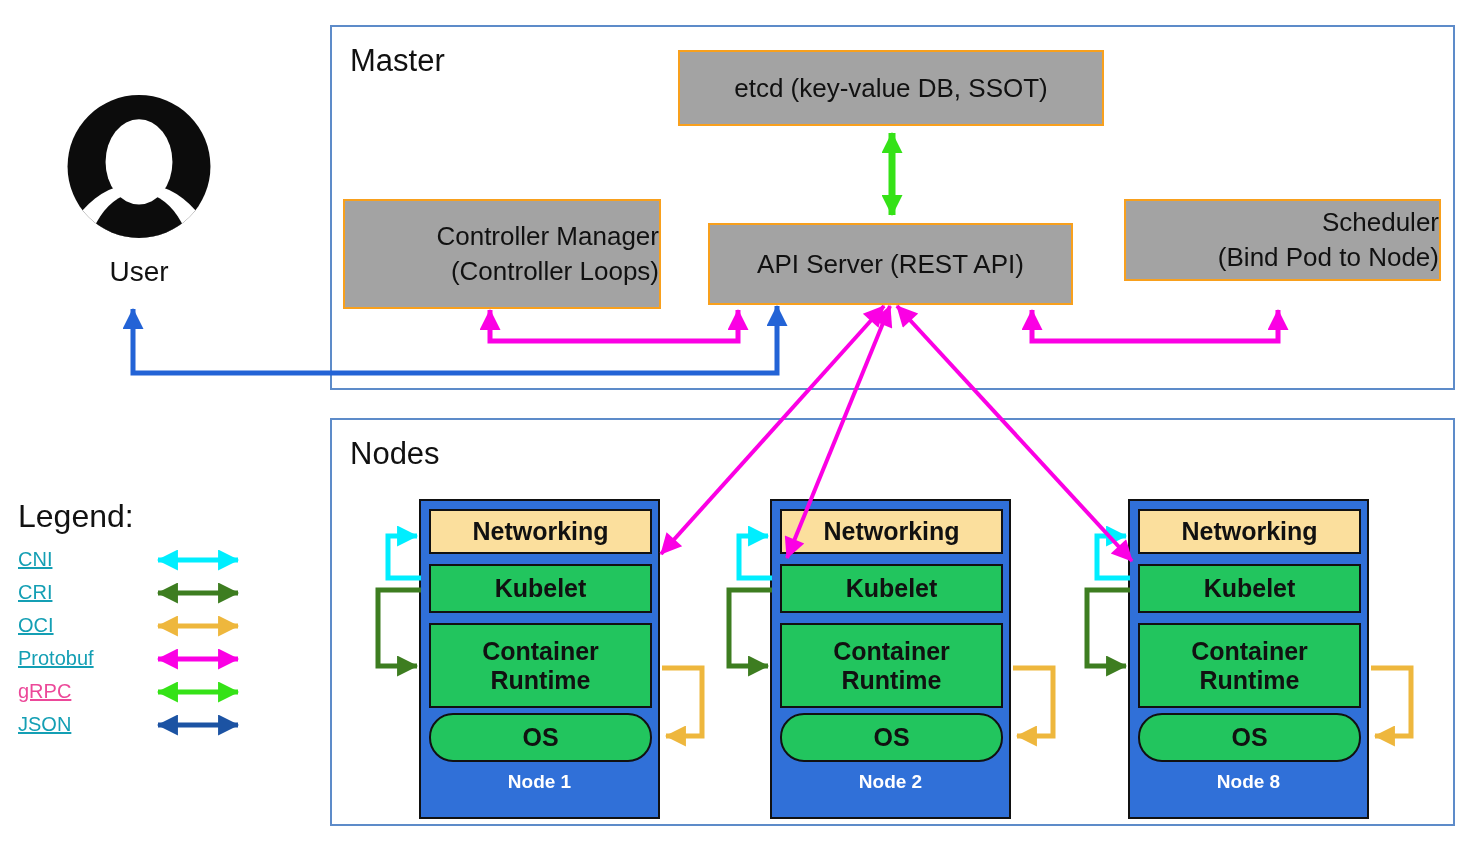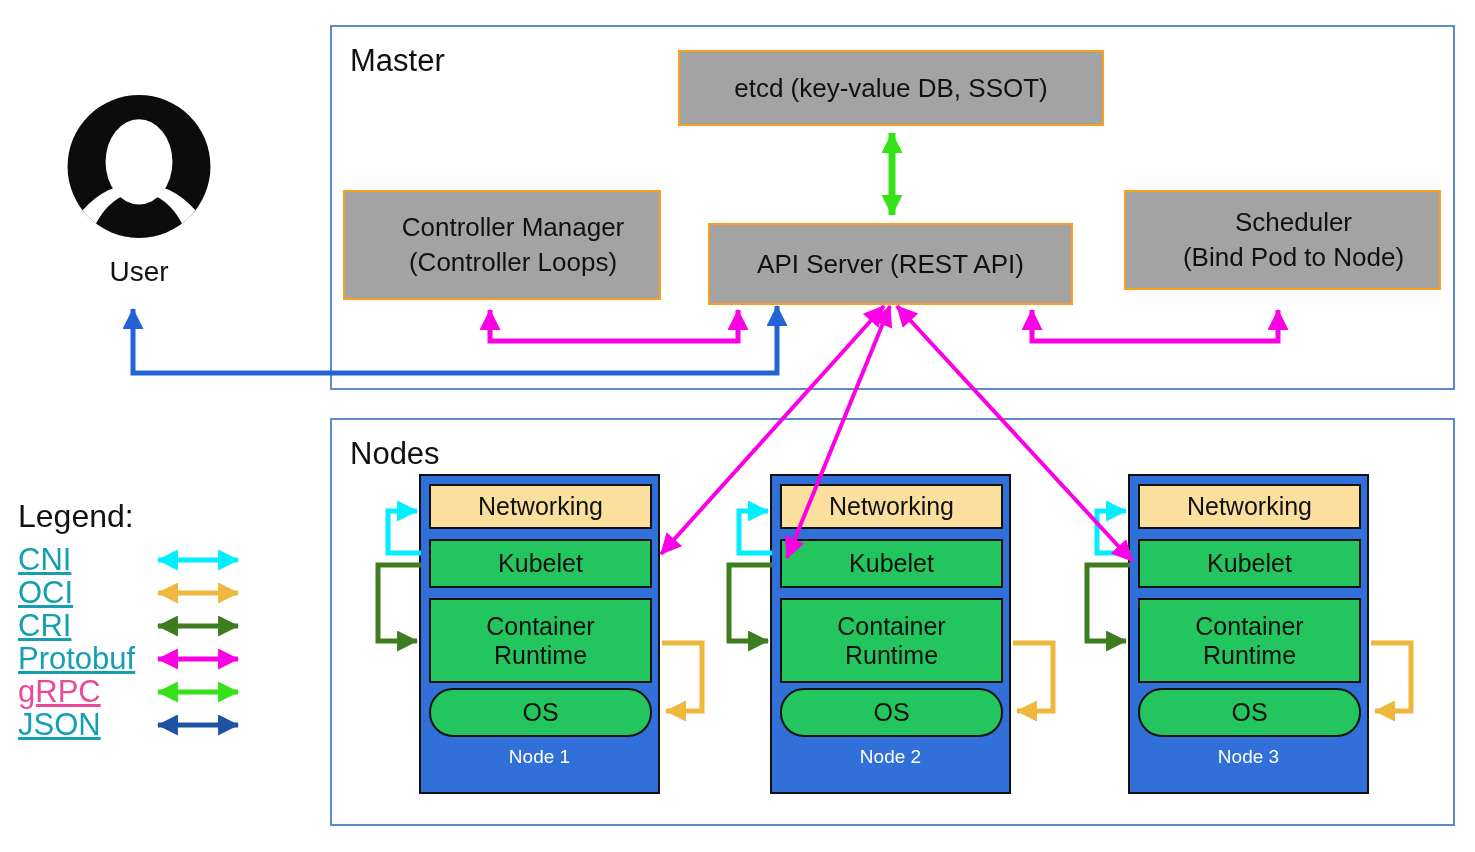--- a/index.html
+++ b/index.html
@@ -2,39 +2,39 @@
 <html><head>
 <meta charset="utf-8">
 <style>
   html,body{margin:0;padding:0;background:#ffffff;}
   .canvas{position:relative;width:1475px;height:852px;background:#ffffff;
           font-family:"Liberation Sans",sans-serif;color:#111;overflow:hidden;}
   .frame{position:absolute;border:2px solid #5d8bc9;background:transparent;box-sizing:border-box;}
   .frame-title{position:absolute;left:18px;top:16px;font-size:31px;color:#111;}
   .comp{position:absolute;border:2px solid #f8a01d;background:#a3a3a3;box-sizing:border-box;
         display:flex;align-items:center;justify-content:center;font-size:26px;white-space:nowrap;}
-  .comp.two-line{flex-direction:column;align-items:center;justify-content:center;
-        padding-left:22px;line-height:1.34;}
+  .comp.two-line{flex-direction:column;align-items:flex-end;justify-content:center;
+        padding-left:22px;line-height:1.34;margin-top:9px;}
   .user-icon{position:absolute;left:63px;top:94px;width:152px;height:154px;}
   .user-label{position:absolute;left:63px;top:256px;width:152px;text-align:center;font-size:28px;}
-  .node{position:absolute;top:474px;width:241px;height:320px;border:2px solid #111;
-        box-sizing:border-box;background:#3070d8;}
+  .node{position:absolute;top:499px;width:241px;height:320px;border:2px solid #111;
+        box-sizing:border-box;background:#3070d8;font-weight:bold;}
   .layer{position:absolute;left:8px;width:223px;border:2px solid #111;background:#22c55e;
         box-sizing:border-box;display:flex;align-items:center;justify-content:center;
         font-size:25px;text-align:center;line-height:1.15;}
   .layer.networking{top:8px;height:45px;background:#fbdf9d;}
   .layer.kubelet{top:63px;height:49px;}
   .layer.runtime{top:122px;height:85px;padding:4px 16px;}
   .layer.os{top:212px;height:49px;border-radius:24px;}
   .node-label{position:absolute;left:0;right:0;top:270px;text-align:center;font-size:19px;color:#fff;}
   .node-svg{position:absolute;left:-60px;top:0;overflow:visible;}
   .legend{position:absolute;left:18px;top:498px;width:270px;}
   .legend-title{font-size:32px;margin-bottom:8px;color:#111;}
   .legend-row{position:relative;height:33px;display:flex;align-items:center;}
-  .legend-link{font-size:31px;text-decoration:underline;cursor:pointer;color:#149fb4;}
+  .legend-link{font-size:20px;text-decoration:underline;cursor:pointer;color:#149fb4;}
   .legend-arrow{position:absolute;left:124px;top:1px;}
   .overlay{position:absolute;left:0;top:0;pointer-events:none;z-index:10;}
 </style>
 </head>
 <body>
 
 <div class="canvas">
 
   <div class="frame" style="left: 330px; top: 25px; width: 1125px; height: 365px; border-color: rgb(93, 139, 201);">
     <div class="frame-title">Master</div>
@@ -65,46 +65,46 @@
 
   <div class="comp" style="left: 708px; top: 223px; width: 365px; height: 82px; border-color: rgb(248, 160, 29);">
     <span>API Server (REST API)</span>
   </div>
 
   <div class="comp two-line" style="left: 343px; top: 190px; width: 318px; height: 110px; border-color: rgb(248, 160, 29);">
     <span>Controller Manager</span>
     <span>(Controller Loops)</span>
   </div>
 
-  <div class="comp two-line" style="left: 1124px; top: 190px; width: 317px; height: 100px; border-color: rgb(248, 160, 29);">
+  <div class="comp two-line" style="left: 1124px; top: 190px; width: 317px; height: 82px; border-color: rgb(248, 160, 29);">
     <span>Scheduler</span>
     <span>(Bind Pod to Node)</span>
   </div>
 
   <div class="legend">
     <div class="legend-title">Legend:</div>
     <div id="legend-items">
   <div class="legend-row">
     <a class="legend-link" style="color: rgb(20, 159, 180);">CNI</a>
     <svg class="legend-arrow" width="112" height="31" viewBox="0 0 112 31">
       <line x1="16" y1="16" x2="96" y2="16" stroke-width="5" stroke="#00eeff" marker-start="url(#m-cni)" marker-end="url(#m-cni)"></line>
     </svg>
   </div>
 
   <div class="legend-row">
+    <a class="legend-link" style="color: rgb(20, 159, 180);">CRI</a>
+    <svg class="legend-arrow" width="112" height="31" viewBox="0 0 112 31">
+      <line x1="16" y1="16" x2="96" y2="16" stroke-width="5" stroke="#3d7d20" marker-start="url(#m-cri)" marker-end="url(#m-cri)"></line>
+    </svg>
+  </div>
+
+  <div class="legend-row">
     <a class="legend-link" style="color: rgb(20, 159, 180);">OCI</a>
     <svg class="legend-arrow" width="112" height="31" viewBox="0 0 112 31">
       <line x1="16" y1="16" x2="96" y2="16" stroke-width="5" stroke="#eeb73d" marker-start="url(#m-oci)" marker-end="url(#m-oci)"></line>
-    </svg>
-  </div>
-
-  <div class="legend-row">
-    <a class="legend-link" style="color: rgb(20, 159, 180);">CRI</a>
-    <svg class="legend-arrow" width="112" height="31" viewBox="0 0 112 31">
-      <line x1="16" y1="16" x2="96" y2="16" stroke-width="5" stroke="#3d7d20" marker-start="url(#m-cri)" marker-end="url(#m-cri)"></line>
     </svg>
   </div>
 
   <div class="legend-row">
     <a class="legend-link" style="color: rgb(20, 159, 180);">Protobuf</a>
     <svg class="legend-arrow" width="112" height="31" viewBox="0 0 112 31">
       <line x1="16" y1="16" x2="96" y2="16" stroke-width="5" stroke="#fb00e4" marker-start="url(#m-protobuf)" marker-end="url(#m-protobuf)"></line>
     </svg>
   </div>
 
@@ -154,21 +154,21 @@
   <div class="node" style="left: 1128px; background: rgb(48, 112, 216);">
     <svg class="node-svg" width="361" height="320" viewBox="0 0 361 320">
       <path d="M60,77 L27,77 L27,35 L56,35" fill="none" stroke-width="5" marker-end="url(#m-cni)" stroke="#00eeff"></path>
       <path d="M60,89 L17,89 L17,165 L56,165" fill="none" stroke-width="5" marker-end="url(#m-cri)" stroke="#3d7d20"></path>
       <path d="M301,167 L341,167 L341,235 L305,235" fill="none" stroke-width="5" marker-end="url(#m-oci)" stroke="#eeb73d"></path>
     </svg>
     <div class="layer networking" style="background: rgb(251, 223, 157);">Networking</div>
     <div class="layer kubelet">Kubelet</div>
     <div class="layer runtime">Container Runtime</div>
     <div class="layer os">OS</div>
-    <div class="node-label" style="color: rgb(255, 255, 255);">Node 3</div>
+    <div class="node-label" style="color: rgb(255, 255, 255);">Node 8</div>
   </div>
 </div>
 
   <svg class="overlay" width="1475" height="852" viewBox="0 0 1475 852">
     <defs id="marker-defs">
       <marker id="m-user" viewBox="0 0 10 10" refX="9.5" refY="5" markerUnits="userSpaceOnUse" markerWidth="24" markerHeight="21" orient="auto-start-reverse">
         <path d="M0,0 L10,5 L0,10 Z" fill="#2363d6"></path>
       </marker>
     <marker id="m-cni" viewBox="0 0 10 10" refX="9.5" refY="5" markerUnits="userSpaceOnUse" markerWidth="24" markerHeight="21" orient="auto-start-reverse">
           <path d="M0,0 L10,5 L0,10 Z" fill="#00eeff"></path>

